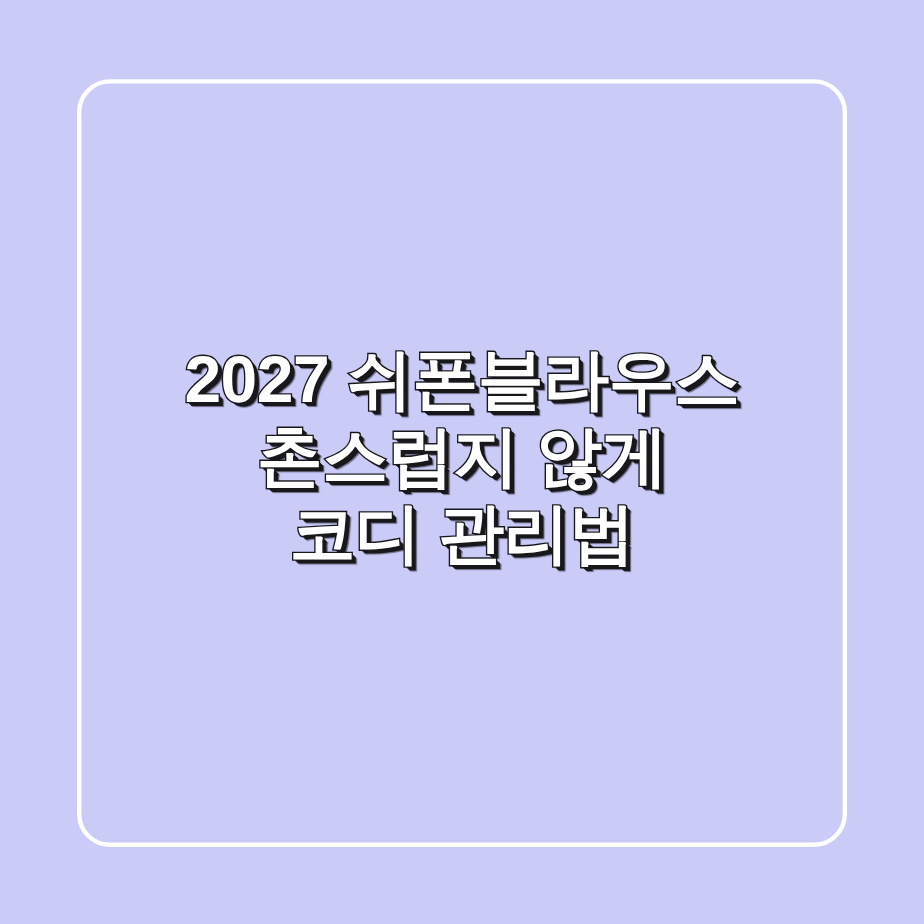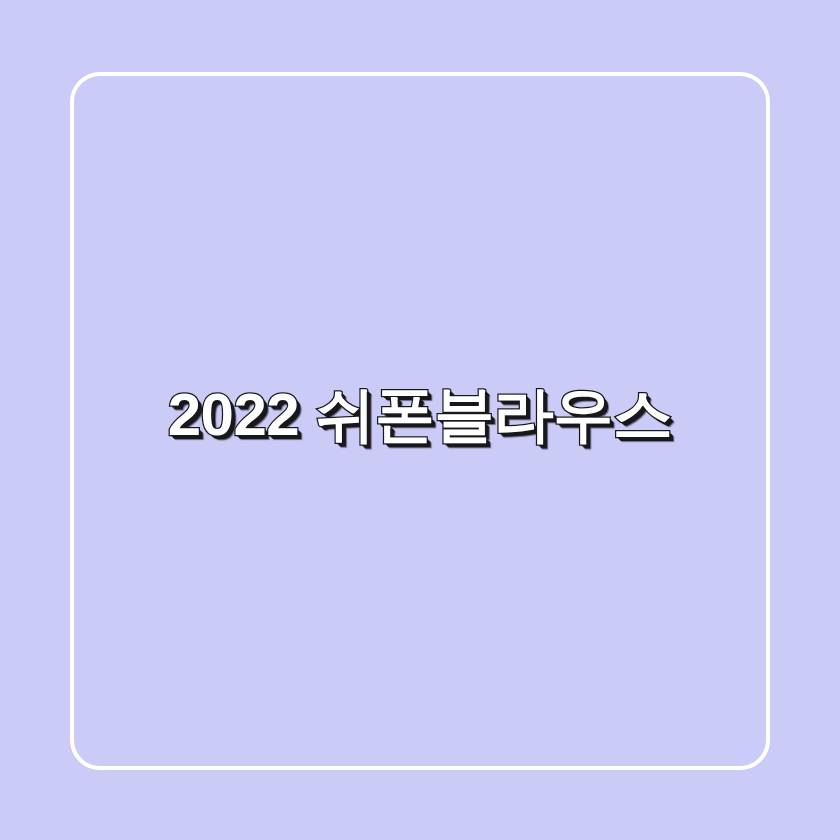--- a/index.html
+++ b/index.html
@@ -65,16 +65,18 @@
   }
 </style>
 </head>
 <body>
 
 <div id="thumbnail-canvas">
 
   <div id="inner-frame"></div>
 
   <div id="headline-block">
-    <span class="headline-line">2022 쉬폰블라우스</span>
+    <span class="headline-line">2027 쉬폰블라우스</span>
+    <span class="headline-line">촌스럽지 않게</span>
+    <span class="headline-line">코디 관리법</span>
   </div>
 
 </div>
 
 </body></html>

